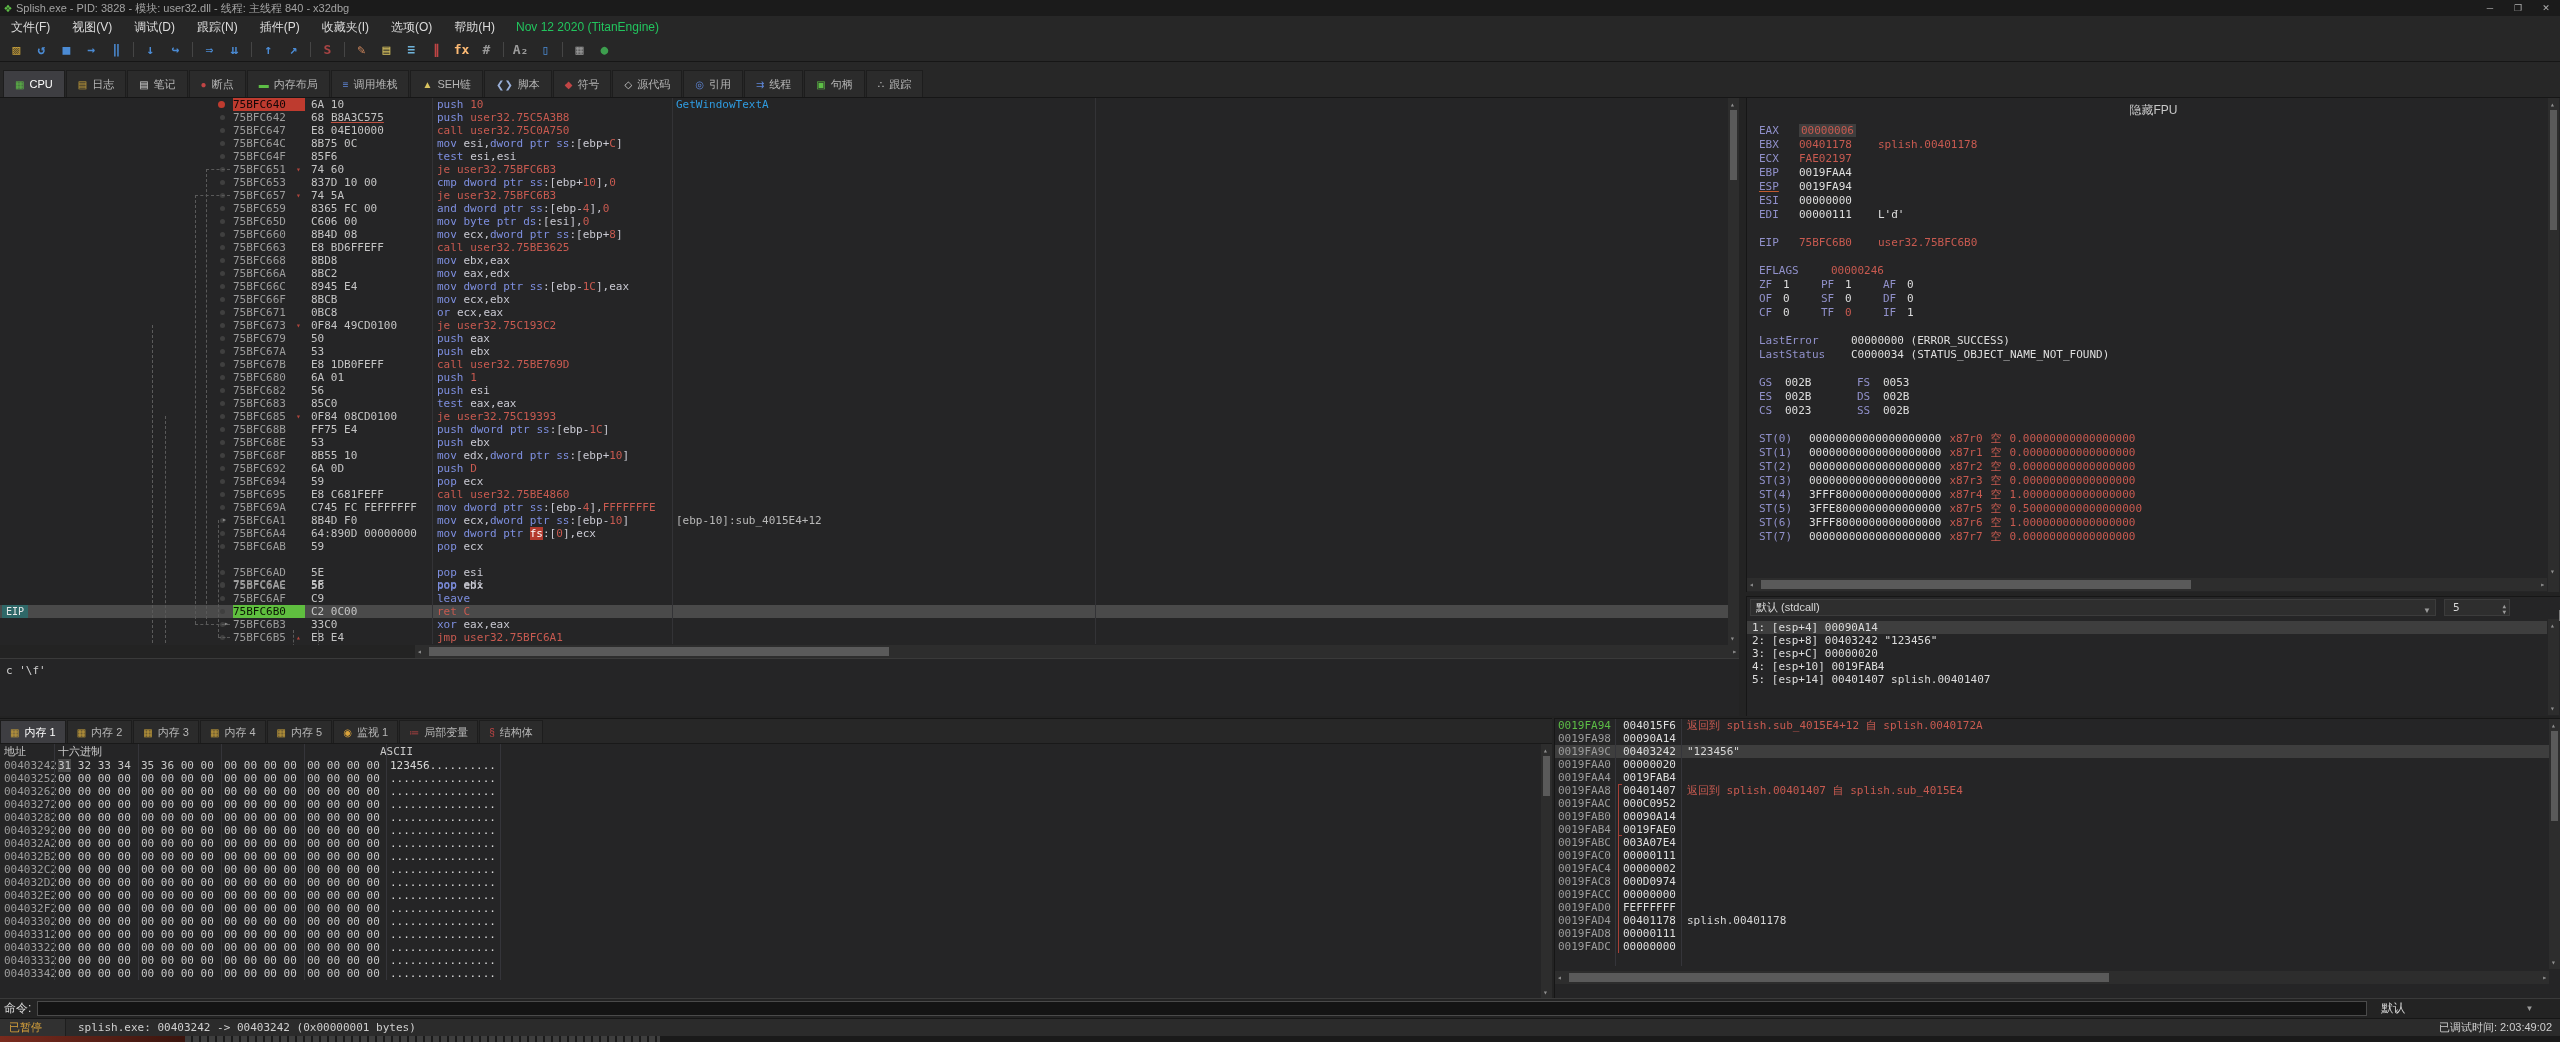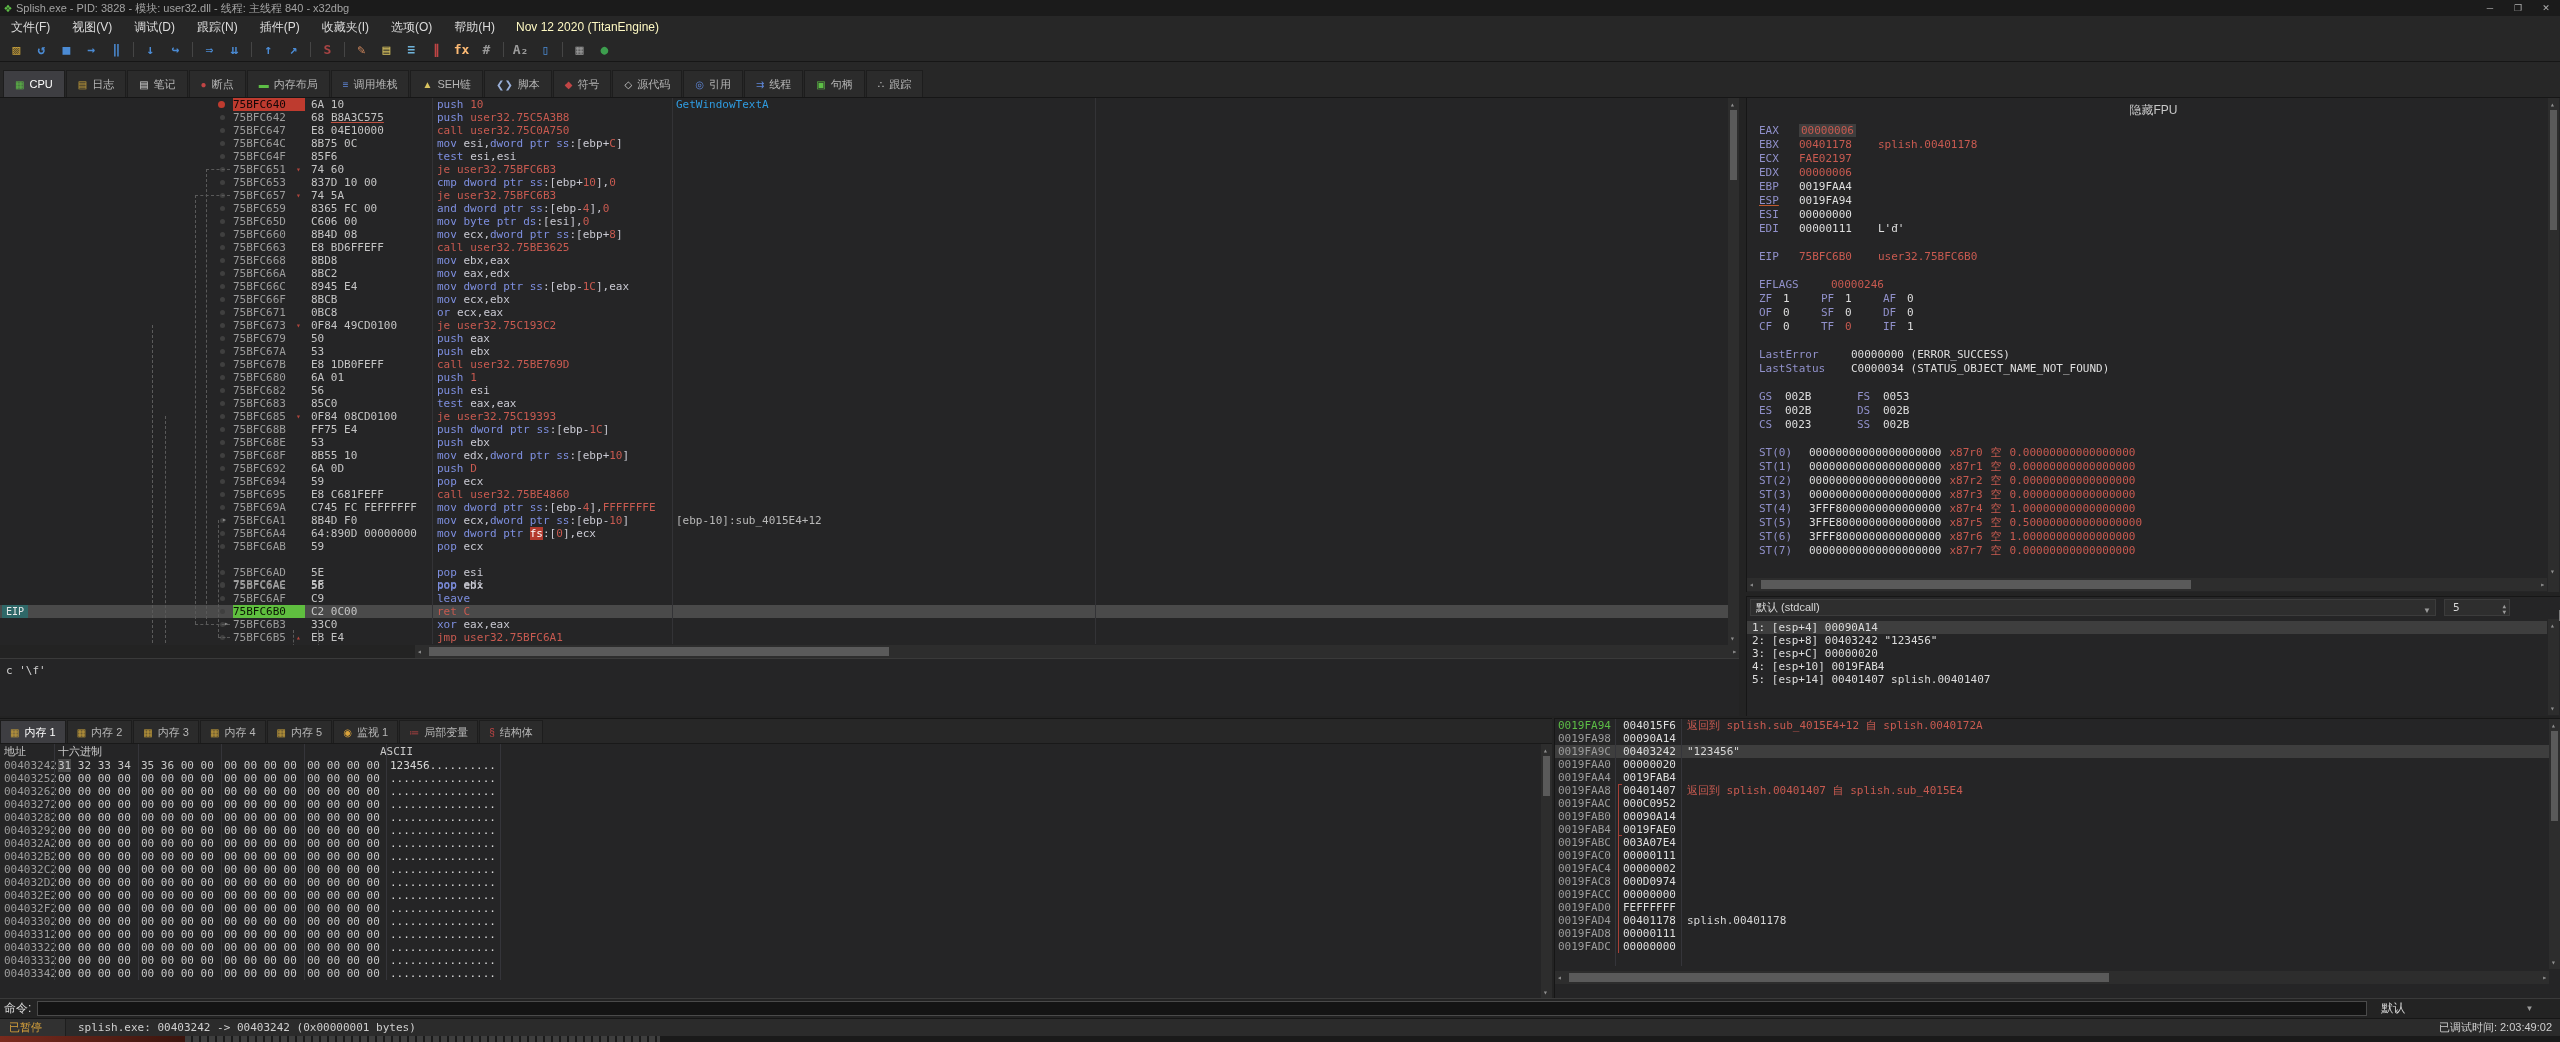--- a/index.html
+++ b/index.html
@@ -20,21 +20,21 @@
   .appicon{width:16px;text-align:center;font-size:10px;}
   .wbtns{margin-left:auto;display:flex;height:16px;}
   .wbtn{width:28px;height:16px;display:flex;align-items:center;justify-content:center;
         color:#b0b0b0;font-size:9px;}
 
   
   .menubar{position:absolute;left:0;top:16px;width:2560px;height:22px;background:var(--chrome);
            display:flex;align-items:center;font-family:"Liberation Sans",sans-serif;
            font-size:12px;color:#dcdcdc;}
   .menu-item{padding:0 11px;line-height:22px;}
-  .menu-version{color:#fef9c3;margin-left:10px;}
+  .menu-version{color:#22c55e;margin-left:10px;}
 
   
   .toolbar{position:absolute;left:0;top:38px;width:2560px;height:24px;background:var(--chrome);
            border-bottom:1px solid var(--bd);display:flex;align-items:center;padding-left:4px;}
   .tbtn{width:25px;height:20px;display:flex;align-items:center;justify-content:center;
         font-size:13px;font-weight:bold;}
   .tsep{width:1px;height:15px;background:#454545;margin:0 4px;}
 
   
   .tabbar{position:absolute;left:0;top:62px;width:2560px;height:36px;background:var(--chrome);
@@ -379,21 +379,20 @@
     <div class="info1">c '\f'</div>
     <div class="info2">.text:75BFC6B0 user32.dll:$3C6B0 #3BAB0</div>
   </div>
 
   <div class="regs">
     <div class="regtitle">隐藏FPU</div>
     <div class="regrows" id="reg-rows">
         <div class="rrow"><span class="rlbl">EAX</span><span class="rval chg box">00000006</span></div>
         <div class="rrow"><span class="rlbl">EBX</span><span class="rval chg">00401178</span><span class="rext chg">splish.00401178</span></div>
         <div class="rrow"><span class="rlbl">ECX</span><span class="rval chg">FAE02197</span></div>
-        <div class="rrow"><span class="rlbl">EDX</span><span class="rval chg">00000006</span></div>
         <div class="rrow"><span class="rlbl">EBP</span><span class="rval">0019FAA4</span></div>
         <div class="rrow"><span class="rlbl esp">ESP</span><span class="rval">0019FA94</span></div>
         <div class="rrow"><span class="rlbl">ESI</span><span class="rval">00000000</span></div>
         <div class="rrow"><span class="rlbl">EDI</span><span class="rval">00000111</span><span class="rext wht">L'đ'</span></div>
         <div class="rrow"></div>
         <div class="rrow"><span class="rlbl">EIP</span><span class="rval chg">75BFC6B0</span><span class="rext chg">user32.75BFC6B0</span></div>
         <div class="rrow"></div>
         <div class="rrow"><span class="rlbl wide">EFLAGS</span><span class="rval chg">00000246</span></div>
         <div class="rrow"><span class="flbl">ZF</span><span class="fval">1</span><span class="flbl">PF</span><span class="fval">1</span><span class="flbl">AF</span><span class="fval">0</span></div>
         <div class="rrow"><span class="flbl">OF</span><span class="fval">0</span><span class="flbl">SF</span><span class="fval">0</span><span class="flbl">DF</span><span class="fval">0</span></div>

